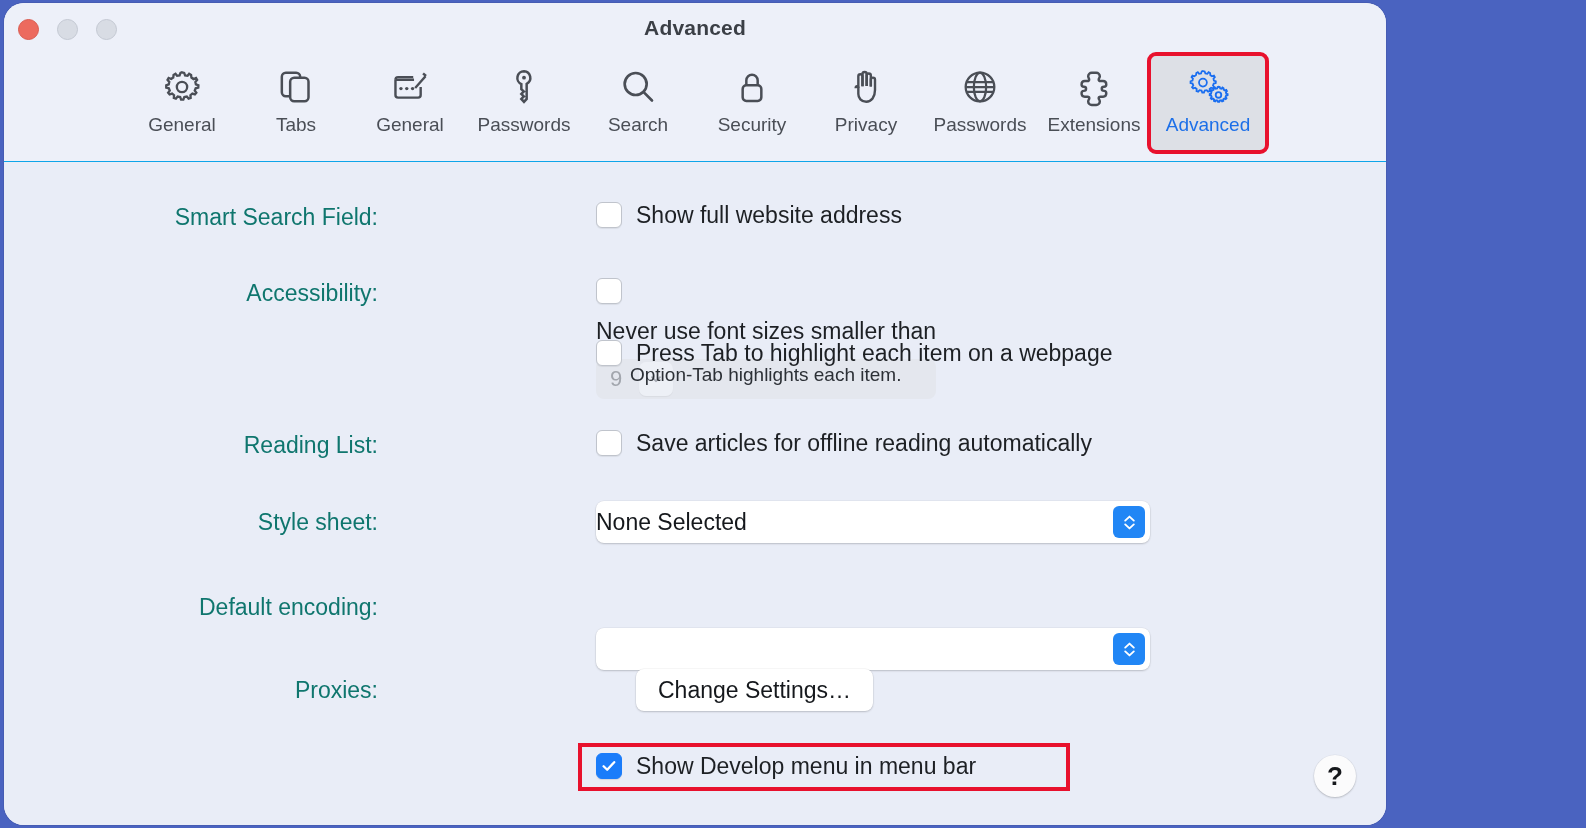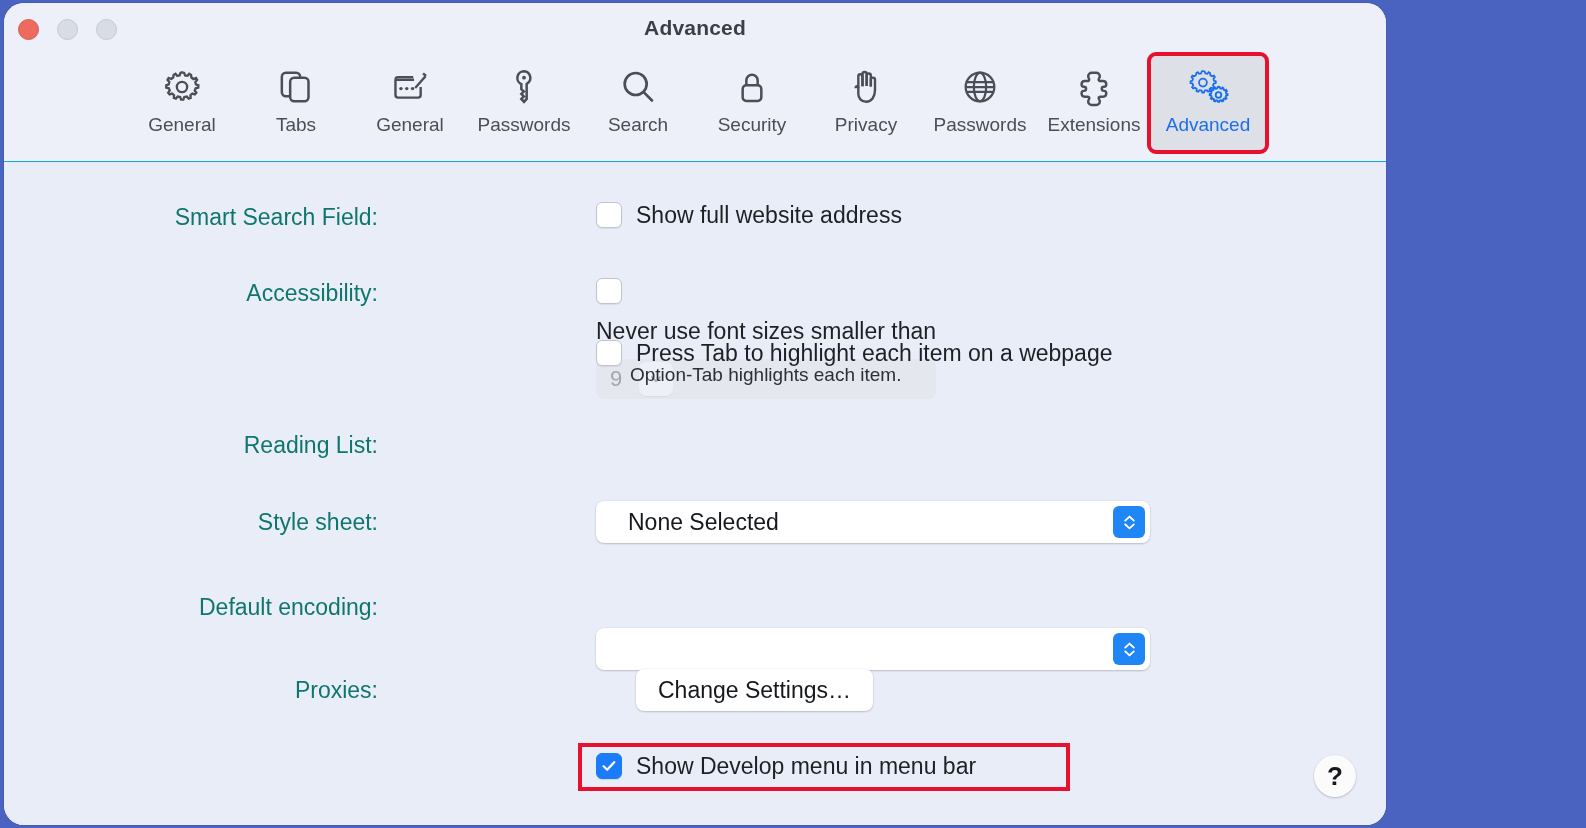--- a/index.html
+++ b/index.html
@@ -197,21 +197,21 @@
     background: #ffffff;
     border-radius: 8px;
     box-shadow: 0 1px 2px rgba(0,0,0,0.18), 0 0 0 0.5px rgba(0,0,0,0.06);
     display: flex;
     align-items: center;
     box-sizing: border-box;
   }
   .popup .popup-value {
     font-size: 23px;
     color: #15181c;
-    padding-left: 32px;
+    padding-left: 0;
     white-space: nowrap;
   }
   .popup .popup-arrows {
     position: absolute;
     right: 5px;
     top: 5px;
     width: 32px; height: 32px;
     background: #2186f5;
     border-radius: 6px;
     display: flex;
@@ -421,20 +421,24 @@
     </div>
 
     <div class="cb-line" style="left:592px; top:158px;margin-top:20px;">
       <span class="cb cb-off"></span>
       <span class="ctrl-text">Press Tab to highlight each item on a webpage</span>
     </div>
 
     <div class="hint" style="left:626px; top:202px;">Option-Tab highlights each item.</div>
 
     <div class="lab" style="right:1008px; top:270px;">Reading List:</div>
+    <div class="cb-line" style="left:592px; top:268px;">
+      <span class="cb cb-off"></span>
+      <span class="ctrl-text">Save articles for offline reading automatically</span>
+    </div>
 
     <div class="lab" style="right:1008px; top:347px;">Style sheet:</div>
     <div class="popup" style="left:592px; top:339px; width:554px;">
       <span class="popup-value">None Selected</span>
       <span class="popup-arrows">
         <svg width="17" height="19" viewBox="0 0 17 19" fill="none" stroke="#ffffff" stroke-width="1.9" stroke-linecap="round" stroke-linejoin="round">
           <path d="M4.2 7.6L8.5 3.6L12.8 7.6"></path>
           <path d="M4.2 11.4L8.5 15.4L12.8 11.4"></path>
         </svg>
       </span>

